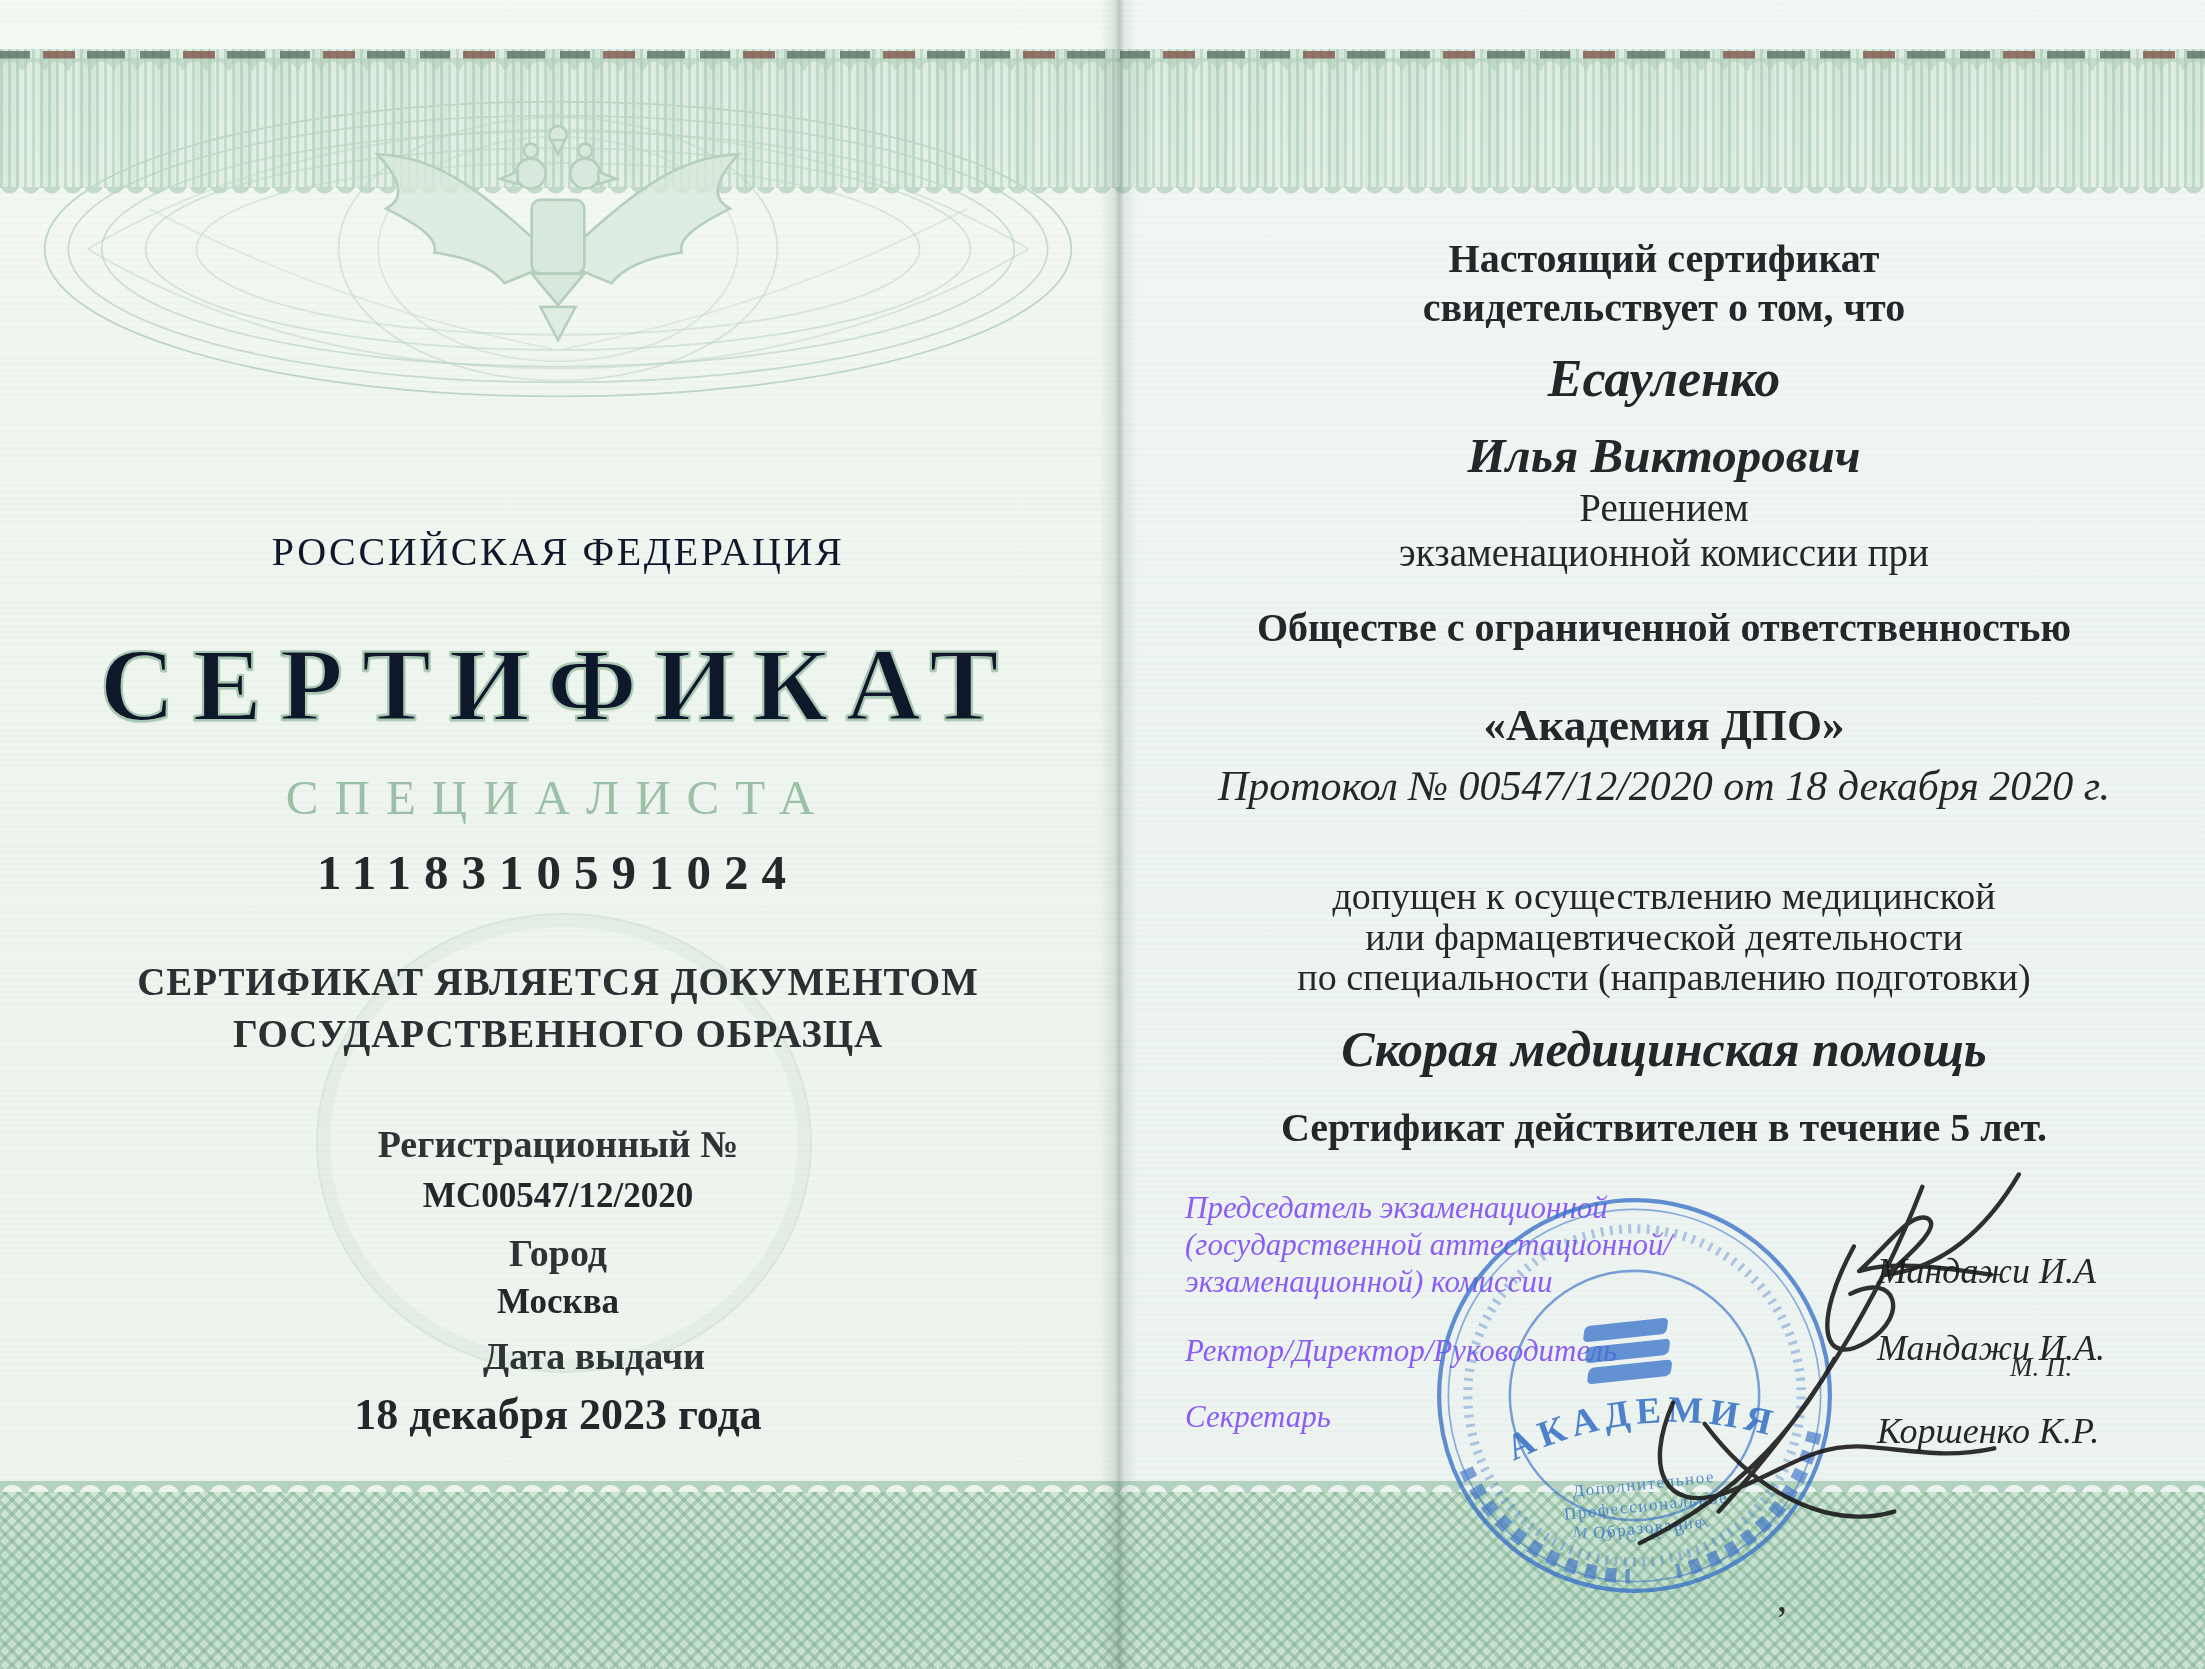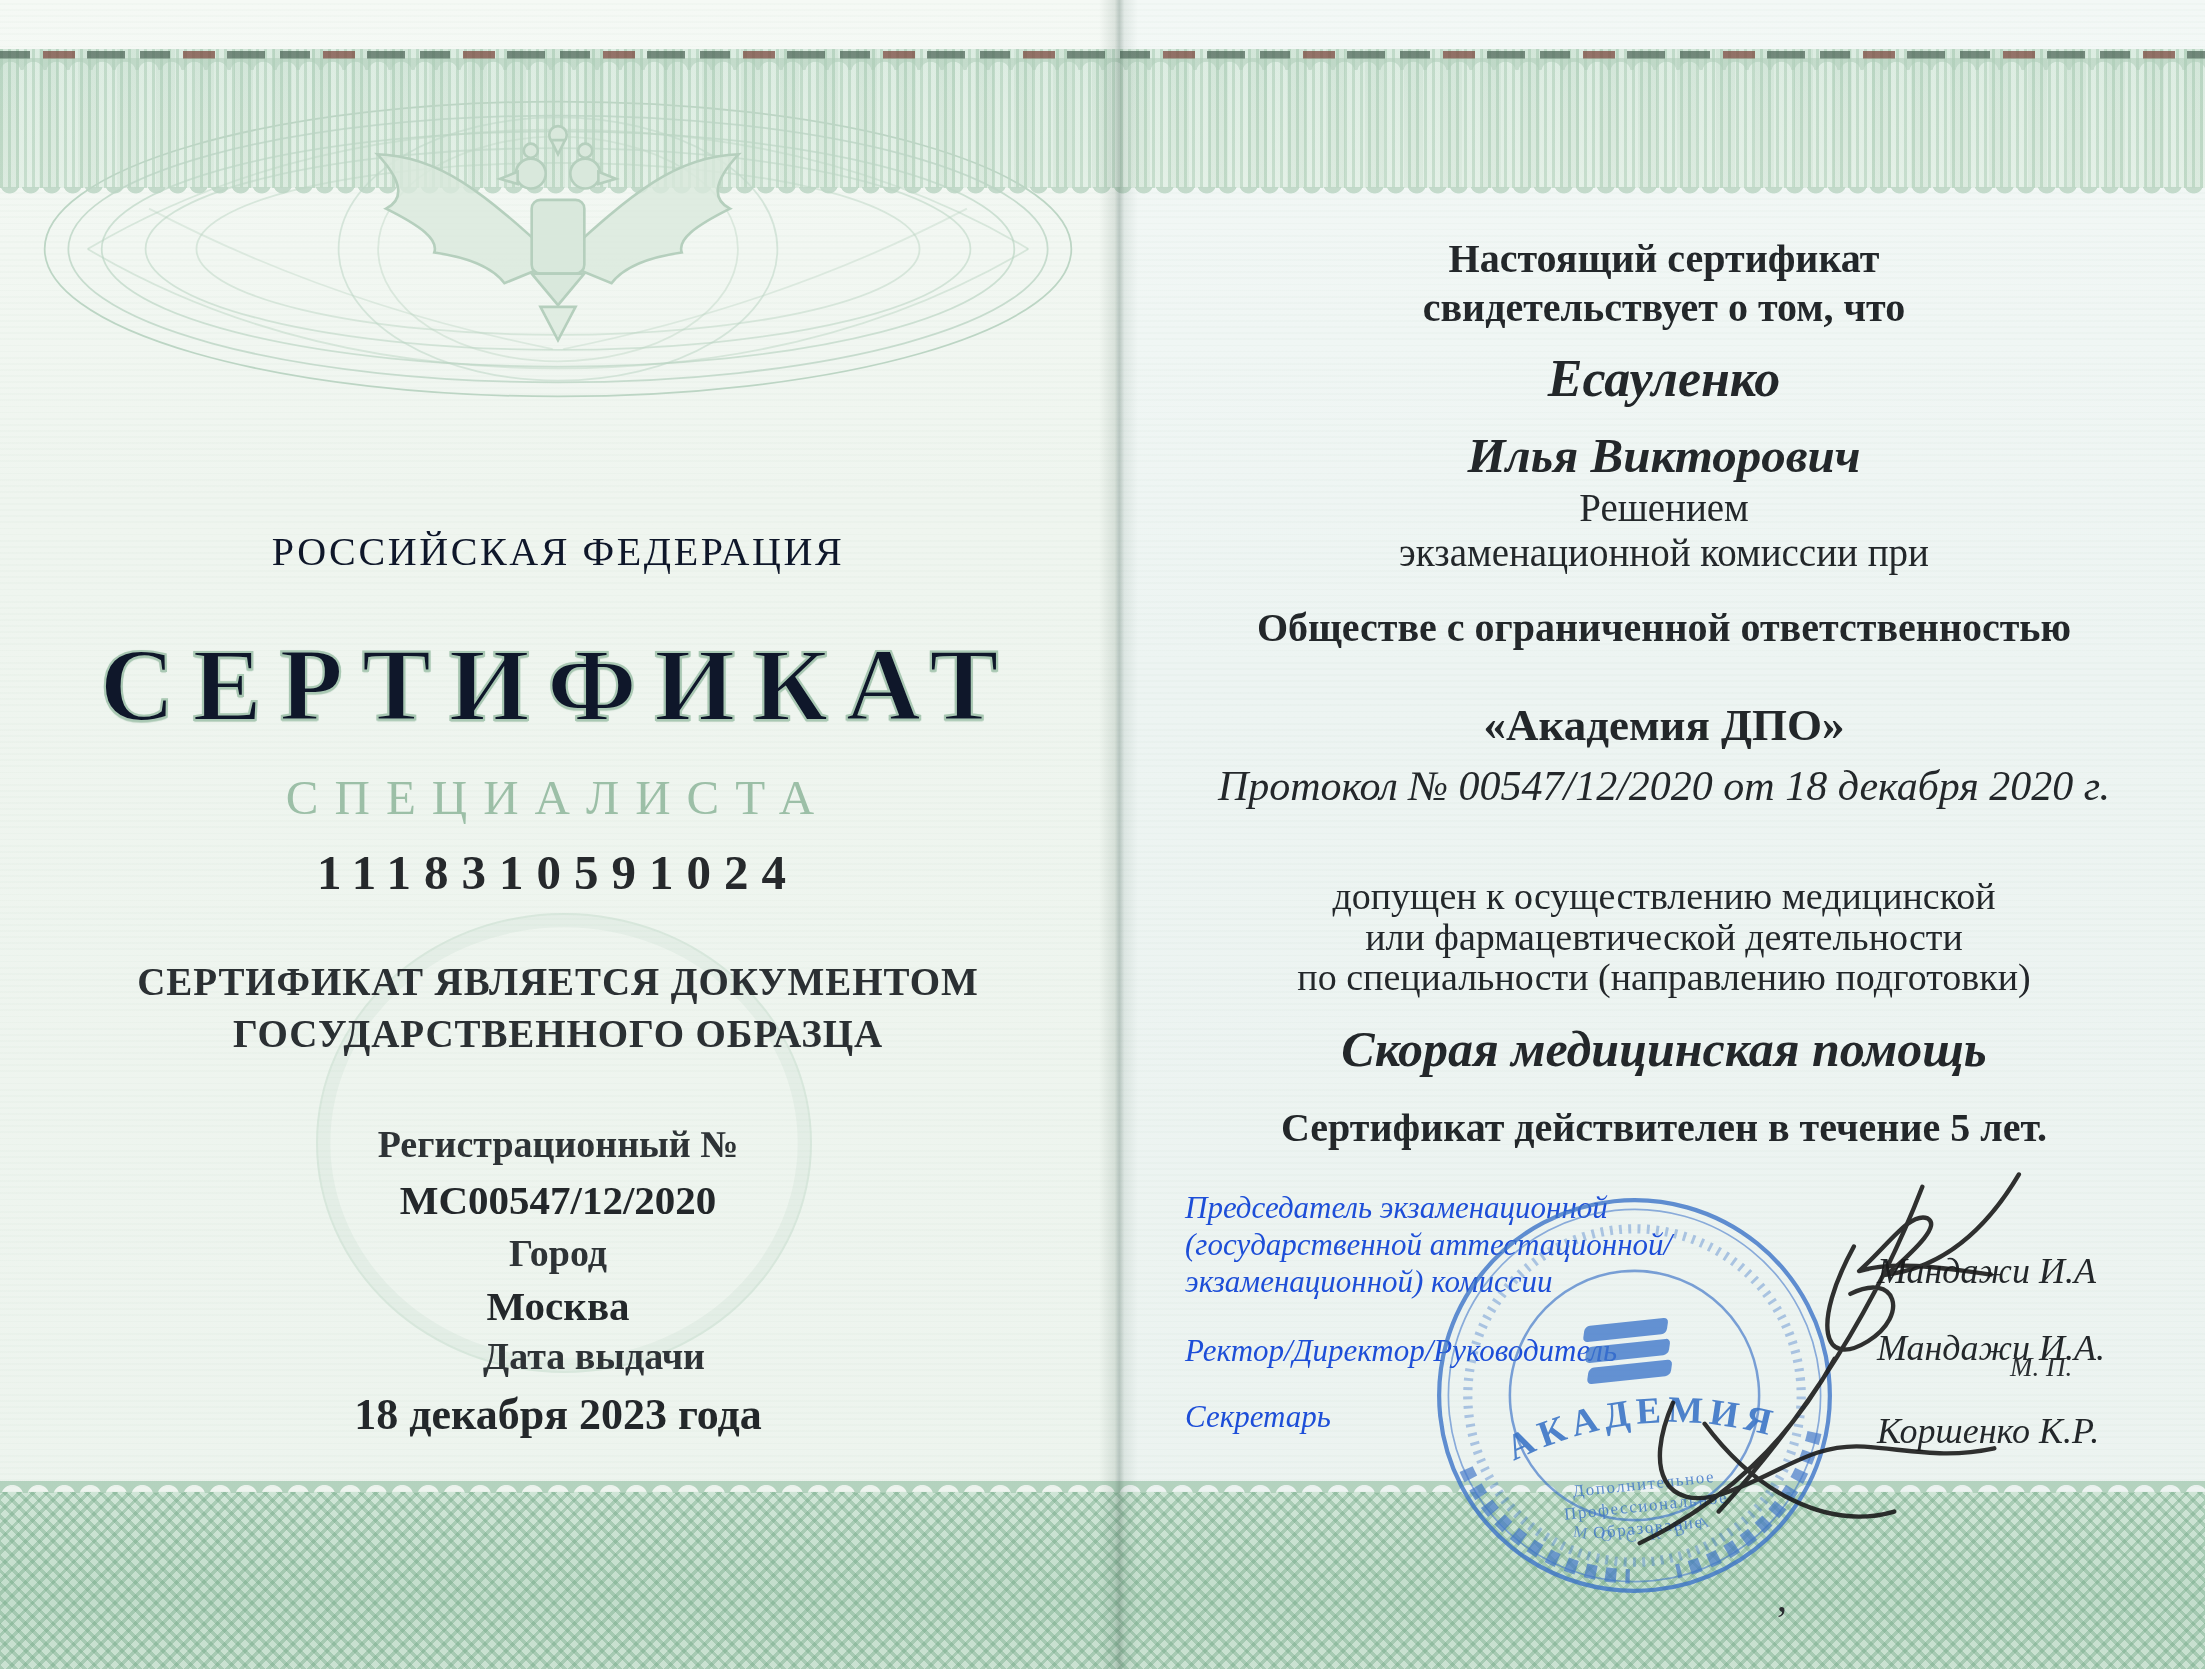--- a/index.html
+++ b/index.html
@@ -43,32 +43,32 @@
   .cl{left:558px;text-align:center;font-weight:bold;}   
   .cr{left:1664px;text-align:center;}
   
   .country{font-size:40px;font-weight:normal;letter-spacing:2.6px;color:#0f172a;}
   .big-title{font-size:104px;font-weight:bold;letter-spacing:17.6px;color:#0f172a;
     -webkit-text-stroke:2.2px #a9c8b3;text-shadow:0 1.8px 0.9px rgba(150,185,160,.55),0 0 1.8px #a9c8b3;}
   .sub-title{font-size:49px;letter-spacing:16px;color:#9cbfa7;font-weight:500;}
   .cert-num{font-size:49px;font-weight:bold;letter-spacing:13px;color:#26292c;}
   .statement{font-size:39px;font-weight:bold;letter-spacing:0.9px;color:#2b3033;}
   .field-label{font-size:38px;color:#2e3336;}
-  .field-value{font-size:41px;font-weight:bold;color:#23272a;}
+  .field-value{font-size:35px;font-weight:bold;color:#23272a;}
   
   .intro{font-size:40px;font-weight:600;color:#23272a;}
   .person{font-size:52px;font-weight:bold;font-style:italic;}
   .decision{font-size:39px;}
   .org-type{font-size:40px;font-weight:bold;}
   .org-name{font-size:45px;font-weight:bold;}
   .protocol{font-size:42px;font-style:italic;}
   .admission{font-size:38px;}
   .specialty{font-size:50px;font-weight:bold;font-style:italic;}
   .validity{font-size:40px;font-weight:bold;}
-  .role{position:absolute;left:1185px;font-size:31px;font-style:italic;color:#1d4ed8;white-space:nowrap;}
+  .role{position:absolute;left:1185px;font-size:31px;font-style:italic;color:#8b5cf6;white-space:nowrap;}
   .sig-name{position:absolute;left:1877px;font-size:36px;font-style:italic;color:#23272a;white-space:nowrap;}
   .mp{position:absolute;left:2010px;top:1352px;font-size:27px;color:#2a2e31;font-style:italic;}
   .stray-mark{position:absolute;left:1775px;top:1596px;font-size:40px;color:#2a2e31;}
   
   .ornament{position:absolute;left:26px;top:77px;width:1064px;height:351px;}
   .watermark{position:absolute;left:316px;top:913px;width:492px;height:456px;border-radius:50%;
     border:2.6px solid rgba(175,205,185,.35);box-shadow:inset 0 0 0 12.3px rgba(185,212,194,.18);}
   
   .stamp{position:absolute;left:1424px;top:1185px;width:421px;height:421px;transform:rotate(-6deg);opacity:.93;}
   .signatures{position:absolute;inset:0;pointer-events:none;}

